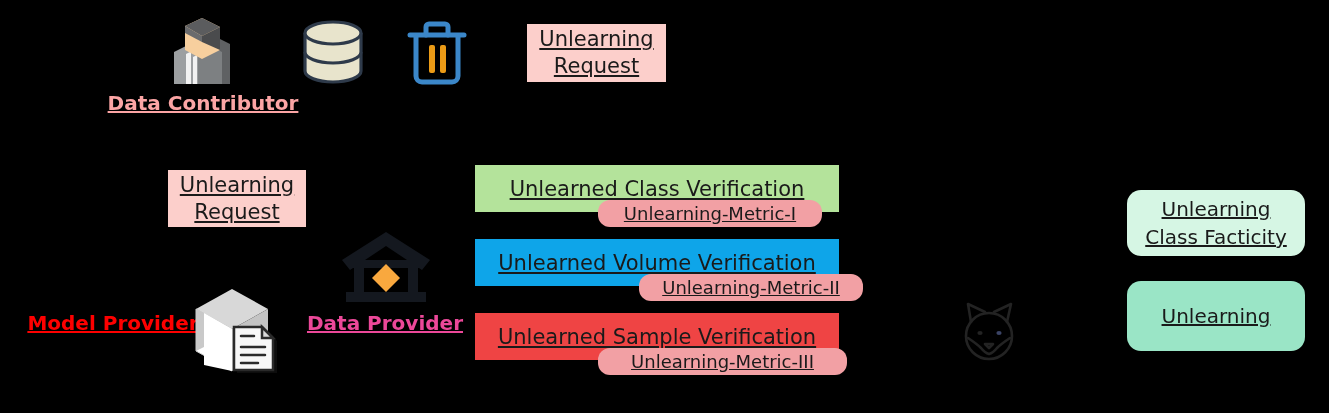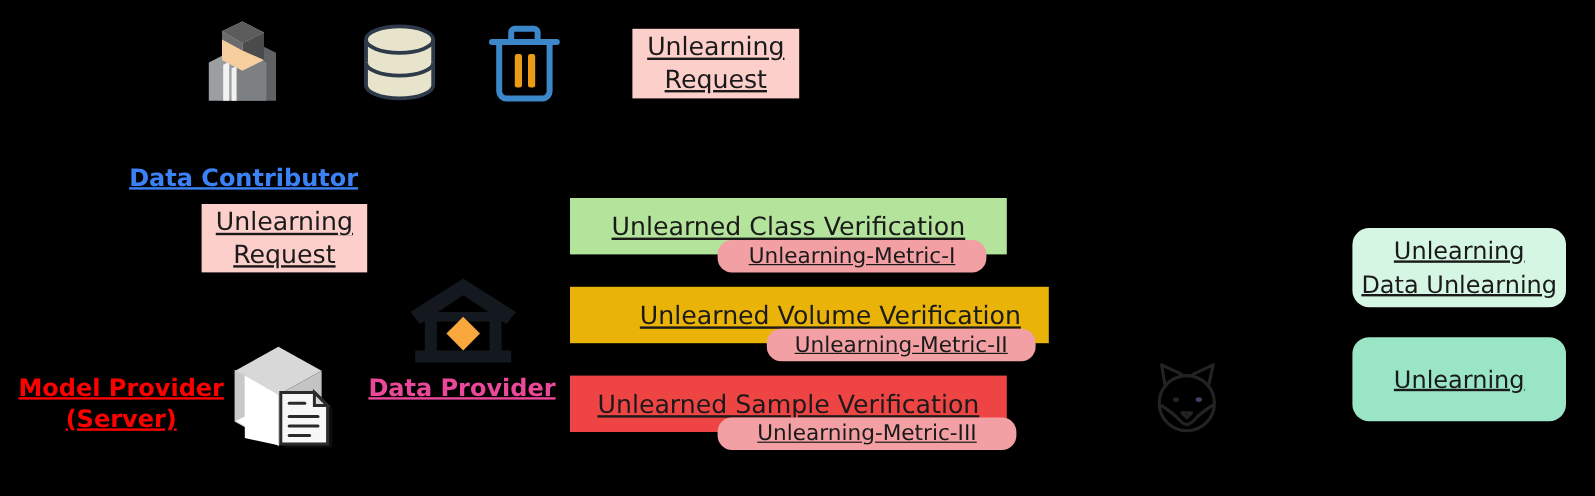--- a/index.html
+++ b/index.html
@@ -44,21 +44,21 @@
   .verif-bar {
     display: flex;
     align-items: center;
     justify-content: center;
     font-size: 21px;
     color: #1a1a1a;
     white-space: nowrap;
     text-align: right;
   }
   .bar-green  { background: #b4e39b; }
-  .bar-yellow { background: #eab308; padding-left: 35px; }
+  .bar-yellow { background: #0ea5e9; }
   .bar-orange { background: #ef4444; }
 
   
   .teal-card {
     border-radius: 14px;
     display: flex;
     flex-direction: column;
     align-items: center;
     justify-content: center;
     font-size: 20px;
@@ -72,22 +72,22 @@
 
   
   .role-label {
     font-family: "DejaVu Sans", sans-serif;
     font-weight: bold;
     font-size: 20px;
     white-space: nowrap;
     text-align: center;
     line-height: 26px;
   }
-  .label-contributor { color: #3b82f6; margin-top: 45px; }
-  .label-model       { color: #fe0000; }
+  .label-contributor { color: #fca5a5; }
+  .label-model       { color: #fe0000; margin-left: 12px; }
   .label-provider    { color: #ec4899; }
 
   svg { display: block; }
 </style>
 </head>
 <body>
 
 <div class="abs" style="left:164px; top:10px; width:76px; height:76px;">
   <svg width="76" height="76" viewBox="0 0 76 76">
 
@@ -138,21 +138,20 @@
   <span>Request</span>
 </div>
 
 <div class="abs pink-box" style="left:168px; top:170px; width:138px; height:57px;">
   <span>Unlearning</span>
   <span>Request</span>
 </div>
 
 <div class="abs role-label label-model" style="left:8px; top:310px; width:186px;">
   <div>Model Provider</div>
-  <div>(Server)</div>
 </div>
 
 <div class="abs" style="left:192px; top:285px; width:90px; height:90px;">
   <svg width="90" height="90" viewBox="0 0 90 90">
 
     <polygon points="4,24 40,4 76,24 40,44" fill="#d8d8d8"></polygon>
 
     <polygon points="4,24 40,44 40,86 4,66" fill="#ffffff" stroke="#cfcfcf" stroke-width="1"></polygon>
     <polygon points="4,24 12,28 12,62 4,66" fill="#c9c9c9"></polygon>
     <polygon points="12,28 40,44 40,86 12,80" fill="#ffffff"></polygon>
@@ -228,18 +227,18 @@
       <path d="M30 44 L34 48 L38 44 Z"></path>
     </g>
 
     <ellipse cx="25" cy="33" rx="2.6" ry="2" fill="#232323"></ellipse>
     <ellipse cx="44" cy="33" rx="2.6" ry="2" fill="#3b4466"></ellipse>
   </svg>
 </div>
 
 <div class="abs teal-card teal-light" style="left:1127px; top:190px; width:178px; height:66px;">
   <span>Unlearning</span>
-  <span>Data Unlearning</span>
+  <span>Class Facticity</span>
 </div>
 
 <div class="abs teal-card teal-dark" style="left:1127px; top:281px; width:178px; height:70px;">
   <span>Unlearning</span>
 </div>
 
 </body></html>

